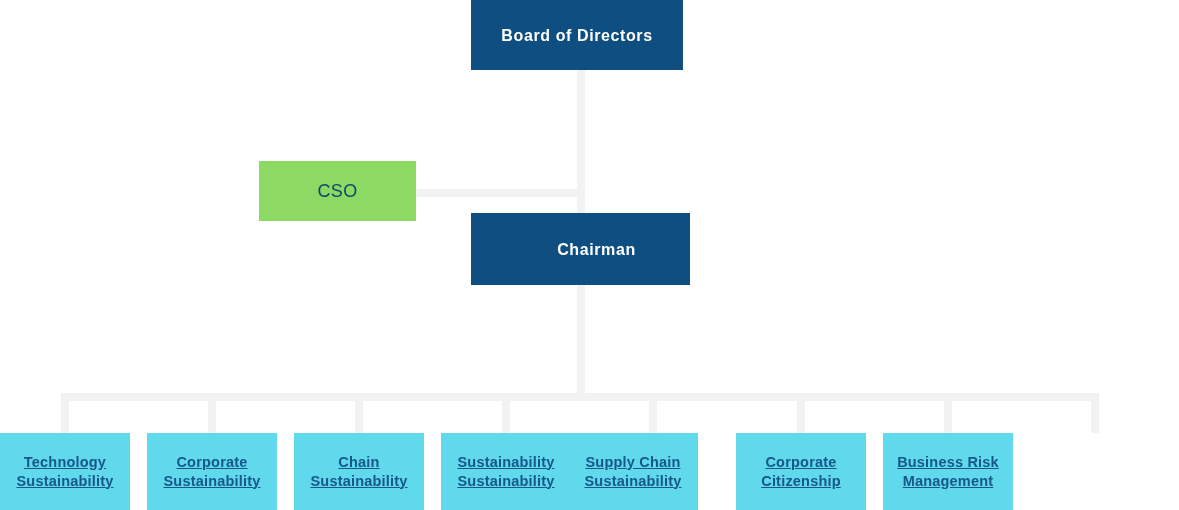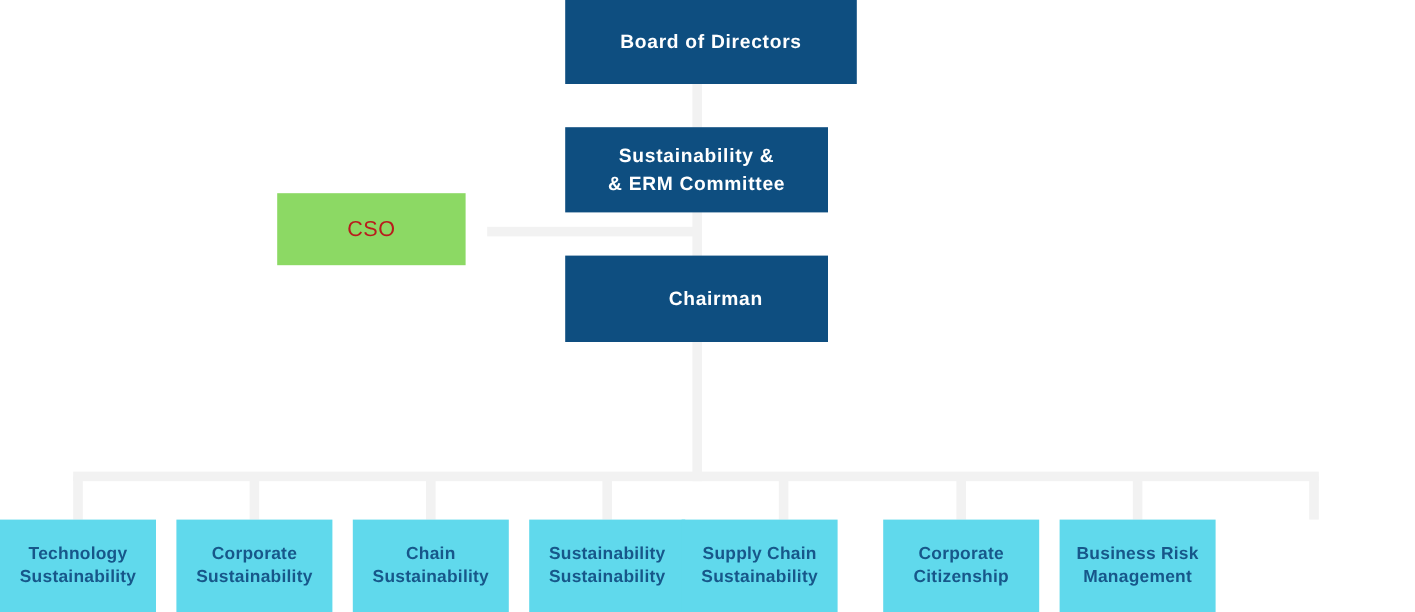--- a/index.html
+++ b/index.html
@@ -38,41 +38,42 @@
     box-sizing: border-box;
   }
   .node-dark {
     background: #0e4e80;
     color: #ffffff;
     font-size: 16px;
     font-weight: 700;
     letter-spacing: 0.6px;
     line-height: 23px;
   }
-  .node-board    { left: 471px; top: 0;     width: 243px; height: 70px; }
+  .node-board    { left: 471px; top: 0;     width: 212px; height: 70px; }
   .node-committee{ left: 471px; top: 106px; width: 219px; height: 71px; }
   .node-chairman { left: 471px; top: 213px; width: 219px; height: 72px; padding-left: 32px; }
   .node-cso {
-    left: 231px; top: 161px; width: 157px; height: 60px;
+    left: 259px; top: 161px; width: 157px; height: 60px;
     background: #8cd964;
-    color: #b91c1c;
+    color: #0c4a6e;
     font-size: 18px;
     font-weight: 400;
     letter-spacing: 0.4px;
   }
   .node-bottom {
     top: 433px;
     width: 130px;
     height: 77px;
     background: #60d9ec;
     color: #17578a;
     font-size: 14.5px;
     font-weight: 700;
     letter-spacing: 0.2px;
     line-height: 19px;
+    text-decoration: underline;
   }
   .node span { display: block; }
 </style>
 </head>
 <body>
 
 <div class="canvas">
 
   <div class="connector v-main"></div>
   <div class="connector cso-line"></div>
@@ -83,24 +84,20 @@
   <div class="connector drop" style="left:502px"></div>
   <div class="connector drop" style="left:649px"></div>
   <div class="connector drop" style="left:797px"></div>
   <div class="connector drop" style="left:944px"></div>
   <div class="connector drop" style="left:1091px"></div>
 
   <div class="node node-dark node-board">
     <span>Board of Directors</span>
   </div>
 
-  <div class="node node-dark node-committee">
-    <span>Sustainability &amp;</span>
-    <span>&amp; ERM Committee</span>
-  </div>
 
   <div class="node node-dark node-chairman">
     <span>Chairman</span>
   </div>
 
   <div class="node node-cso">
     <span>CSO</span>
   </div>
 
   <div class="node node-bottom" style="left:0">

